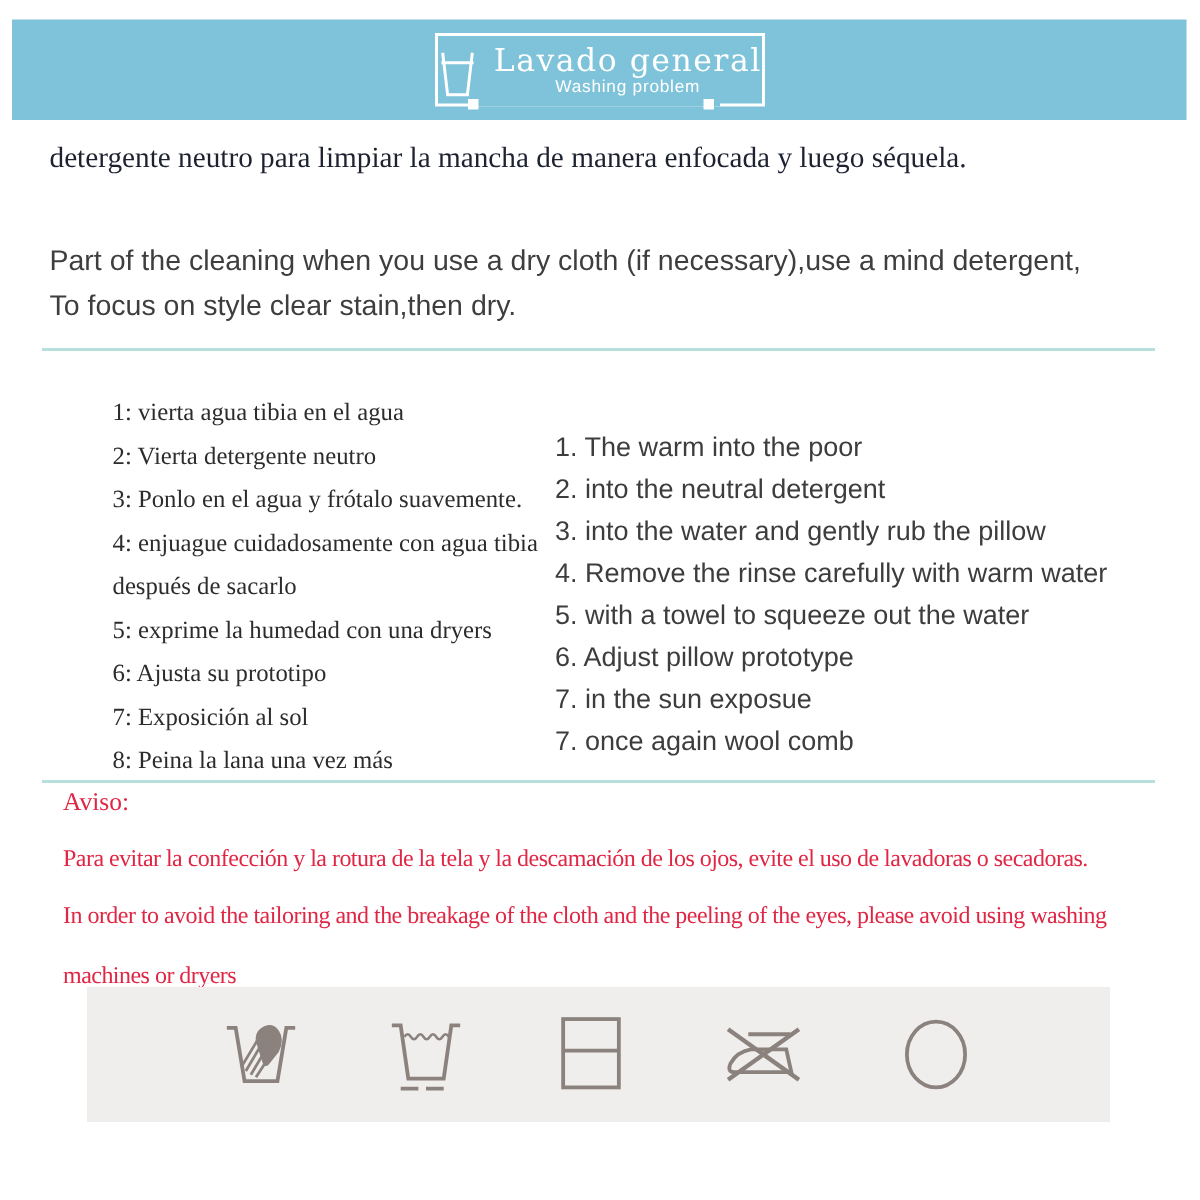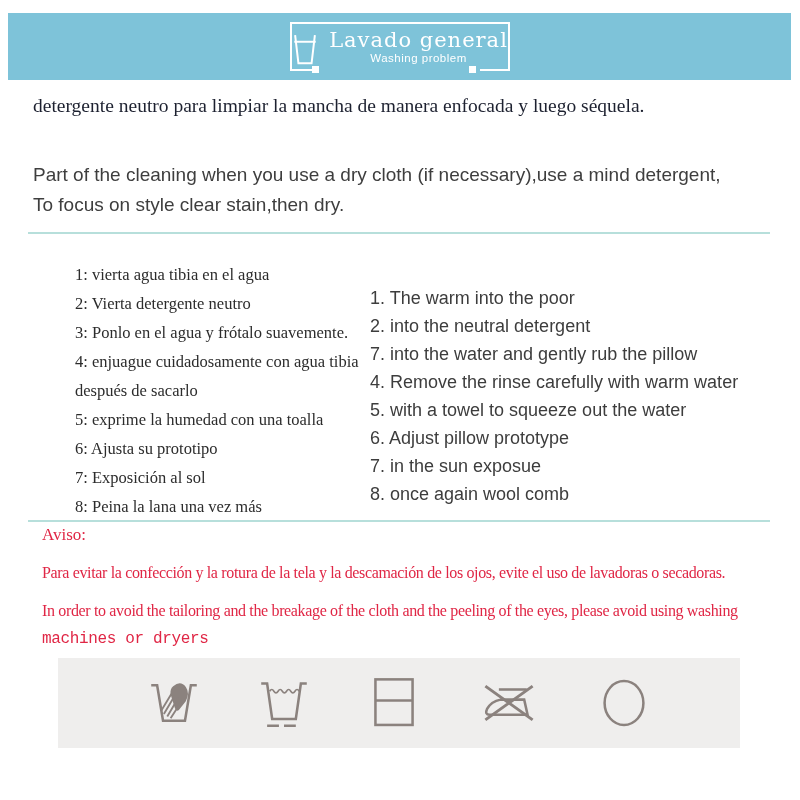--- a/index.html
+++ b/index.html
@@ -45,21 +45,21 @@
   .list-es{position:absolute;left:75px;top:260px;width:305px;font-size:16.5px;
            color:var(--list-serif);line-height:29px;}
   .list-en{position:absolute;left:370px;top:284px;font-family:"Liberation Sans",sans-serif;
            font-size:18px;color:#3d3d3d;line-height:28px;}
   .list-en .step{white-space:nowrap;}
 
   
   .notice{position:absolute;left:42px;top:524px;color:var(--red);}
   .n-label{font-size:17px;line-height:21px;}
   .n-text{font-size:16px;letter-spacing:-0.35px;white-space:nowrap;line-height:20px;}
-  .mt6{margin-top:6px;} .mt8{margin-top:18px;} .mt10{margin-top:8px;font-family:Liberation Mono, monospace;}
+  .mt6{margin-top:6px;} .mt8{margin-top:18px;} .mt10{margin-top:20px;}
 
   
   .icons-band{position:absolute;left:58px;top:658px;width:682px;height:90px;background:var(--grayband);
               display:flex;align-items:center;justify-content:center;gap:56px;}
   .cicon{stroke:var(--icon);fill:none;stroke-width:3;}
   .fillicon{fill:var(--icon);stroke:none;}
 </style>
 </head>
 <body>
 
@@ -89,34 +89,34 @@
     <div>To focus on style clear stain,then dry.</div>
   </div>
 
   <div class="divider div1"></div>
 
   <div class="list-es">
       <div class="step">1: vierta agua tibia en el agua</div>
       <div class="step">2: Vierta detergente neutro</div>
       <div class="step">3: Ponlo en el agua y frótalo suavemente.</div>
       <div class="step">4: enjuague cuidadosamente con agua tibia después de sacarlo</div>
-      <div class="step">5: exprime la humedad con una toalla</div>
+      <div class="step">5: exprime la humedad con una dryers</div>
       <div class="step">6: Ajusta su prototipo</div>
       <div class="step">7: Exposición al sol</div>
       <div class="step">8: Peina la lana una vez más</div>
     </div>
   <div class="list-en">
       <div class="step">1. The warm into the poor</div>
       <div class="step">2. into the neutral detergent</div>
-      <div class="step">7. into the water and gently rub the pillow</div>
+      <div class="step">3. into the water and gently rub the pillow</div>
       <div class="step">4. Remove the rinse carefully with warm water</div>
       <div class="step">5. with a towel to squeeze out the water</div>
       <div class="step">6. Adjust pillow prototype</div>
       <div class="step">7. in the sun exposue</div>
-      <div class="step">8. once again wool comb</div>
+      <div class="step">7. once again wool comb</div>
     </div>
 
   <div class="divider div2"></div>
 
   <div class="notice">
     <div class="n-label">Aviso:</div>
     <div class="n-text mt8">Para evitar la confección y la rotura de la tela y la descamación de los ojos, evite el uso de lavadoras o secadoras.</div>
     <div class="n-text mt8">In order to avoid the tailoring and the breakage of the cloth and the peeling of the eyes, please avoid using washing</div>
     <div class="n-text mt10">machines or dryers</div>
   </div>

